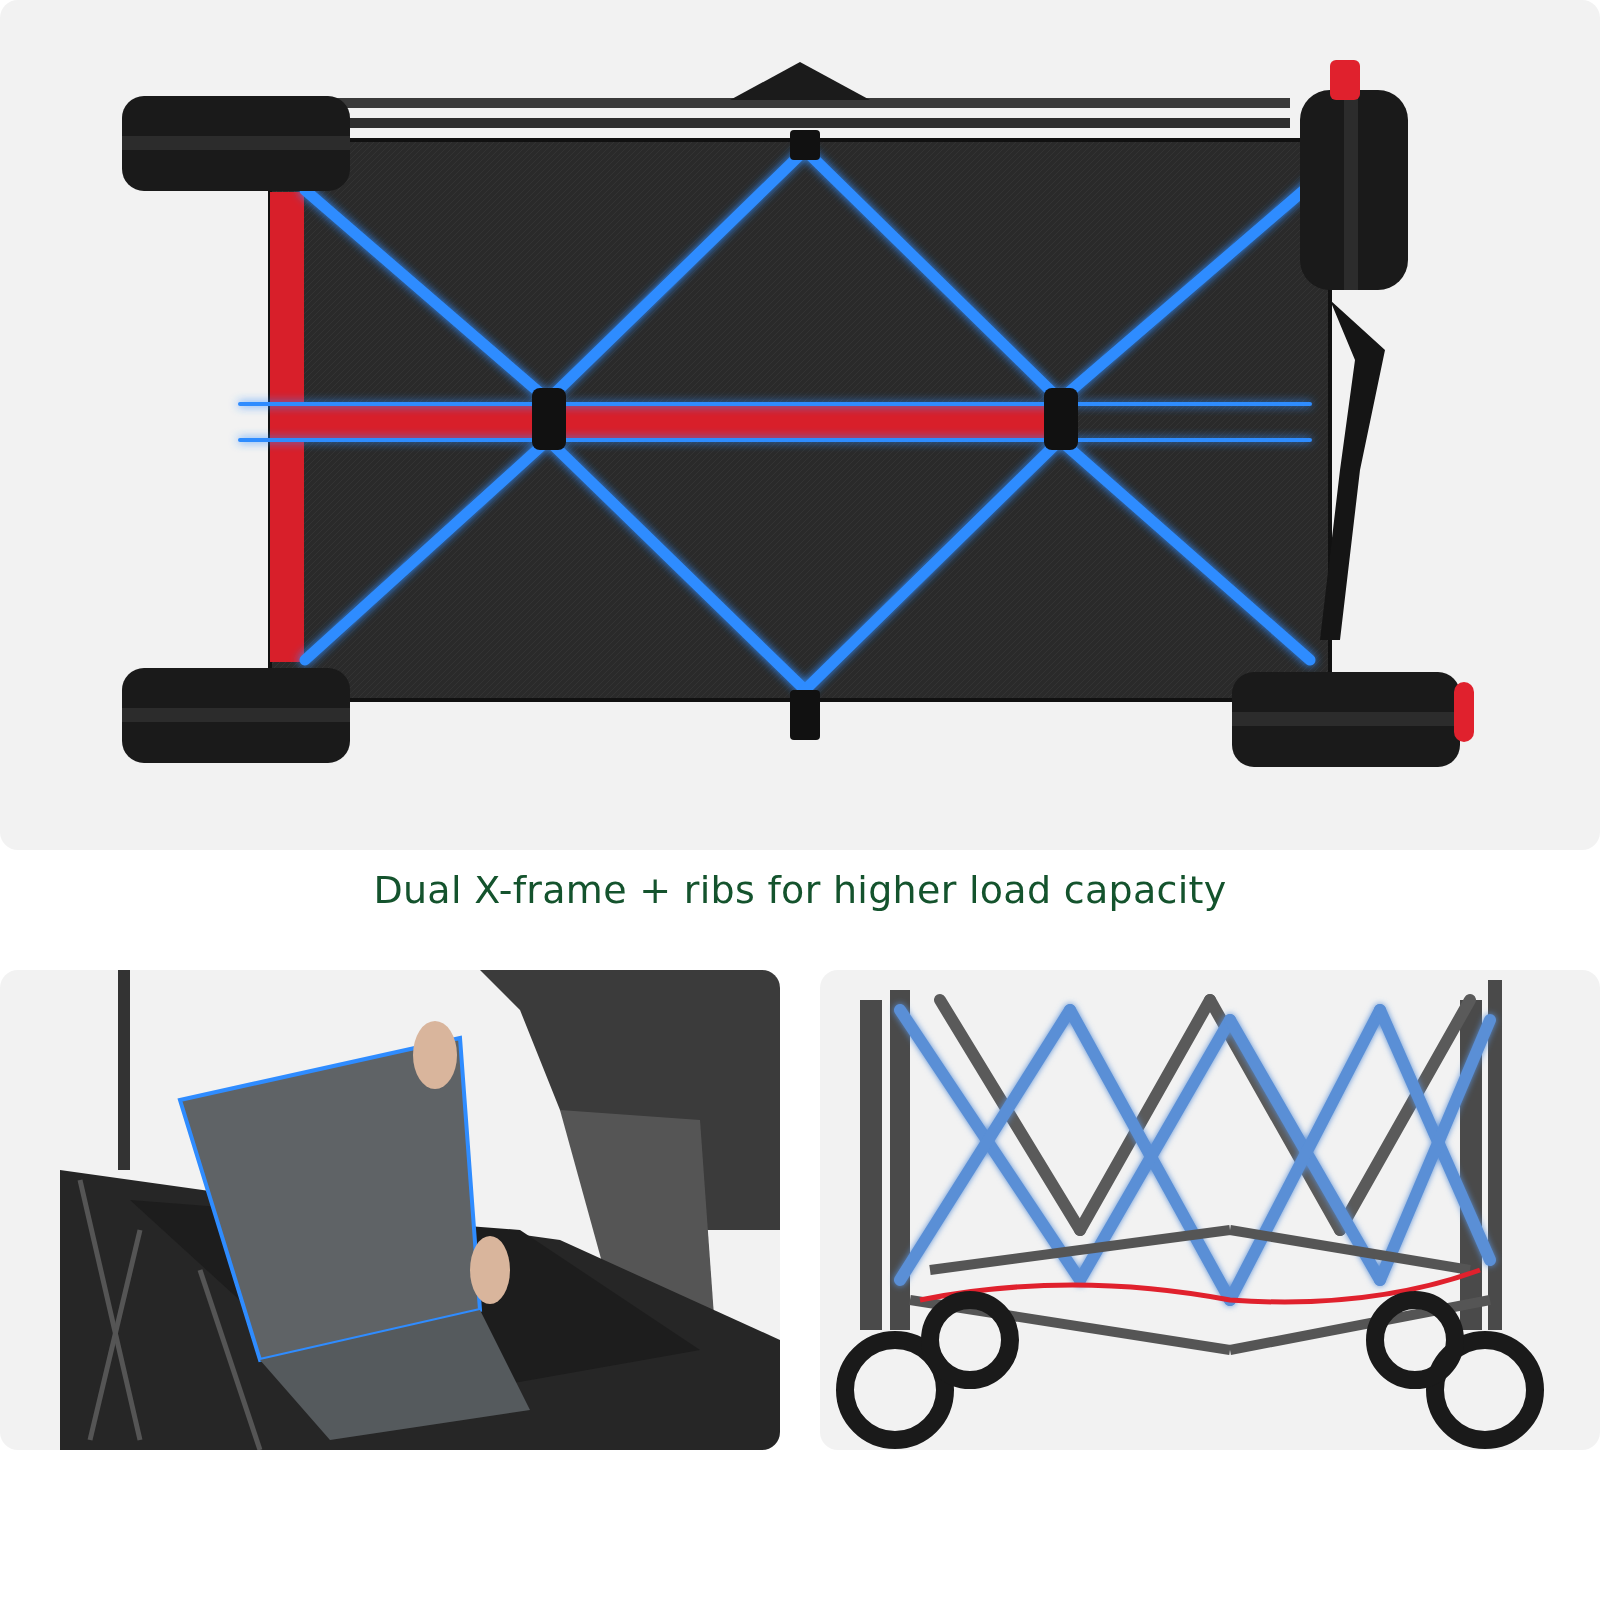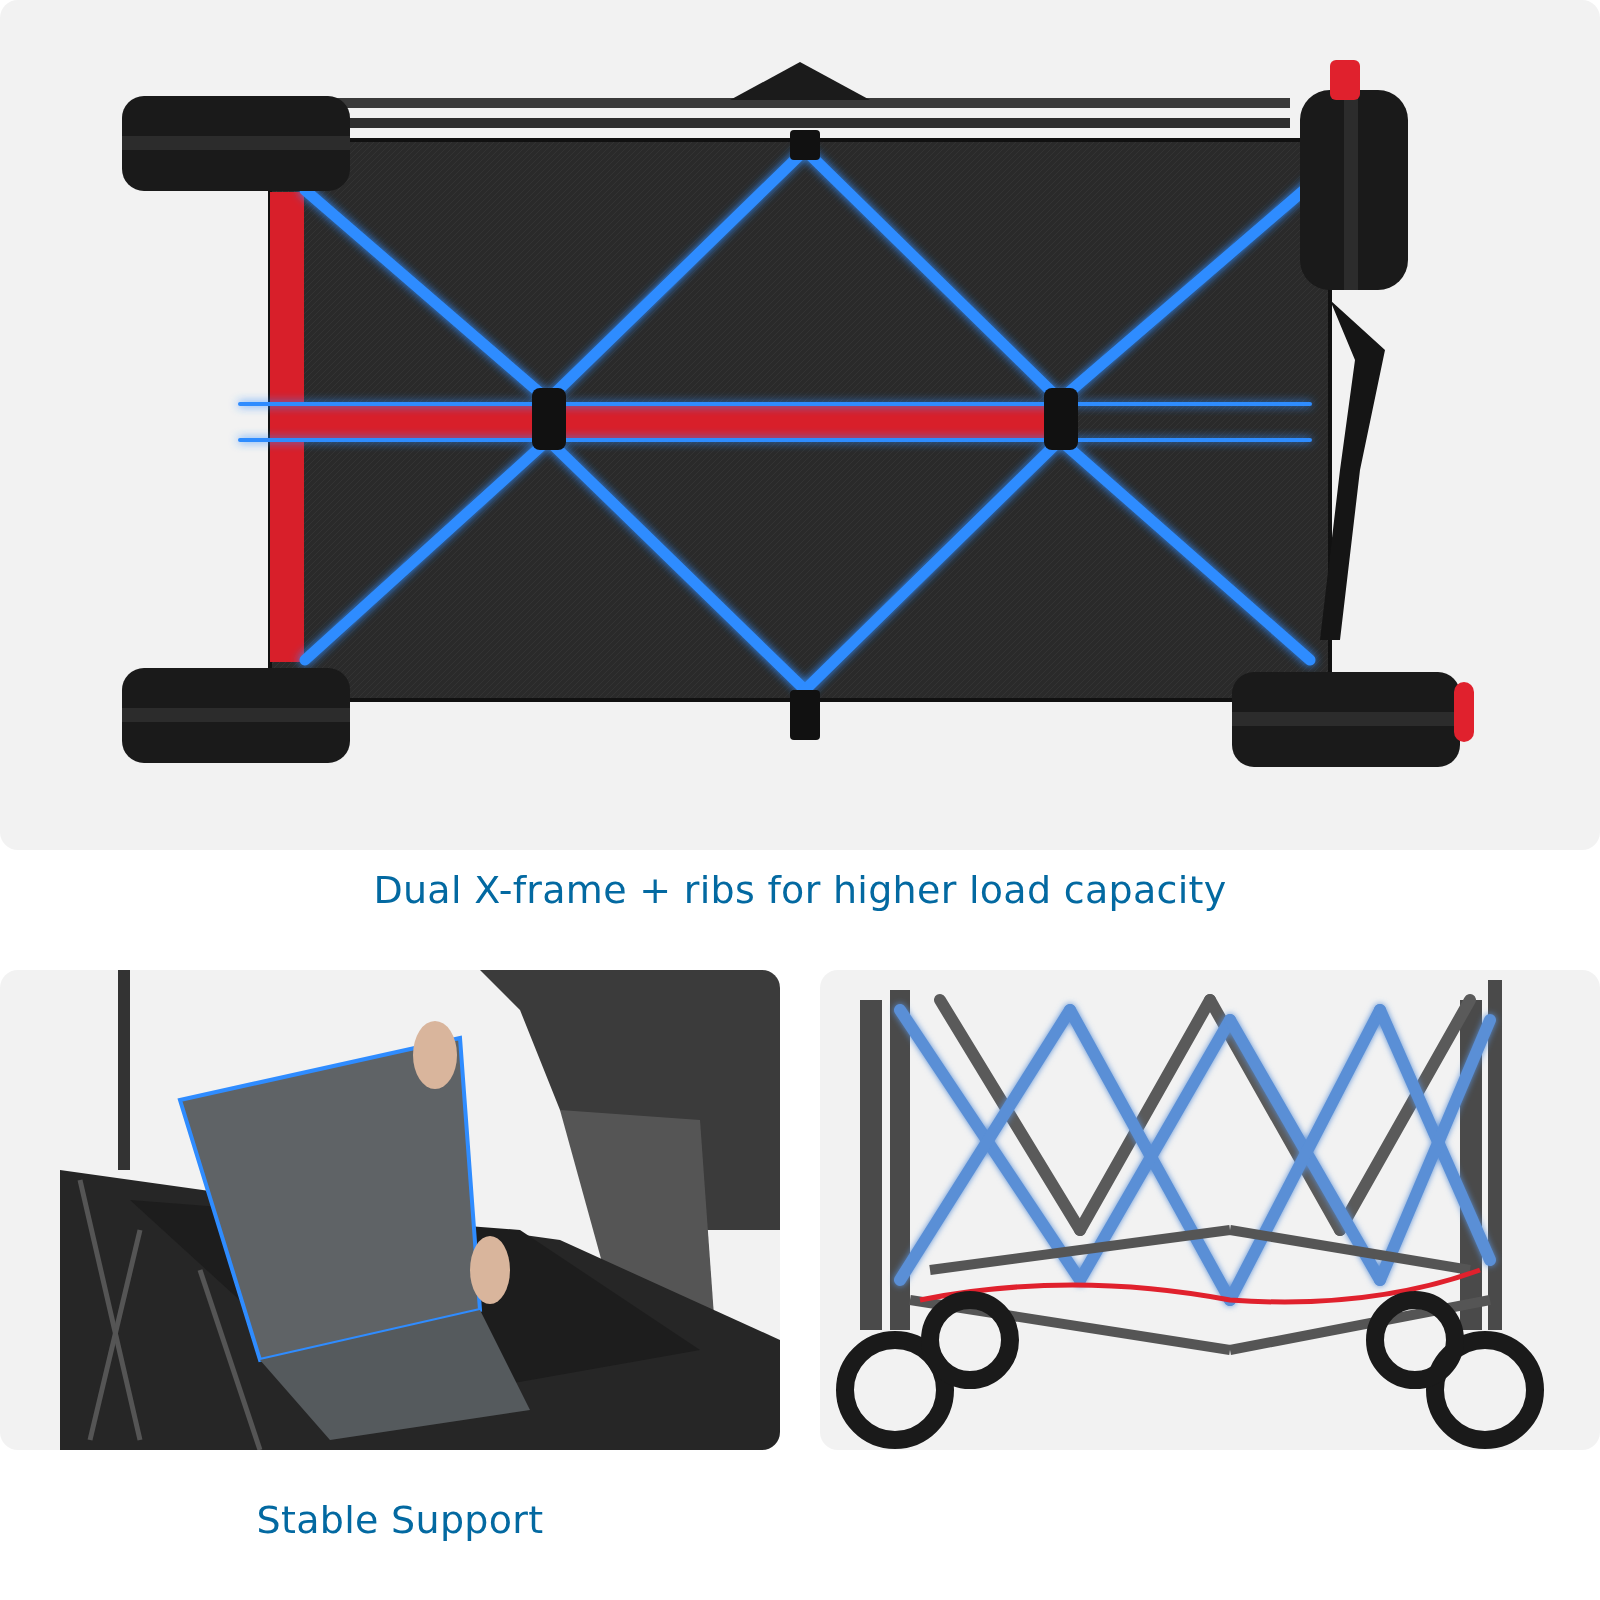--- a/index.html
+++ b/index.html
@@ -7,21 +7,21 @@
       width: 1600px; height: 1600px; position: relative; overflow: hidden;
       font-family: "DejaVu Sans", "Liberation Sans", sans-serif;
     }
     .panel {
       position: absolute; background: #f2f2f2; border-radius: 18px; overflow: hidden;
     }
     #panel-top { left: 0; top: 0; width: 1600px; height: 850px; }
     #panel-bl  { left: 0; top: 970px; width: 780px; height: 480px; }
     #panel-br  { left: 820px; top: 970px; width: 780px; height: 480px; }
     .caption {
-      position: absolute; color: #0369a1; text-align: center;
+      position: absolute; color: #14532d; text-align: center;
       font-size: 38px; line-height: 48px; letter-spacing: 0.3px;
     }
     #cap-top { left: 0; width: 1600px; top: 866px; }
     #cap-bl  { left: 0; width: 800px; top: 1496px; }
     #cap-br  { left: 800px; width: 800px; top: 1496px; }
     svg { display: block; }
   </style>
 </head>
 <body>
 
@@ -119,21 +119,20 @@
     <ellipse cx="490" cy="300" rx="20" ry="34" fill="#d9b59c"></ellipse>
 
     <g stroke="#555" stroke-width="5">
       <line x1="80" y1="210" x2="140" y2="470"></line>
       <line x1="140" y1="260" x2="90" y2="470"></line>
       <line x1="200" y1="300" x2="260" y2="480"></line>
     </g>
   </svg>
 </div>
 <div class="caption" id="cap-bl">
-  <div>Stable Support</div>
 </div>
 
 <div class="panel" id="panel-br">
   <svg width="780" height="480" viewBox="0 0 780 480">
     <defs>
       <filter id="glow2" x="-20%" y="-20%" width="140%" height="140%">
         <feGaussianBlur stdDeviation="3" result="b"></feGaussianBlur>
         <feMerge>
             <feMergeNode in="b"></feMergeNode>
             <feMergeNode in="SourceGraphic"></feMergeNode>

